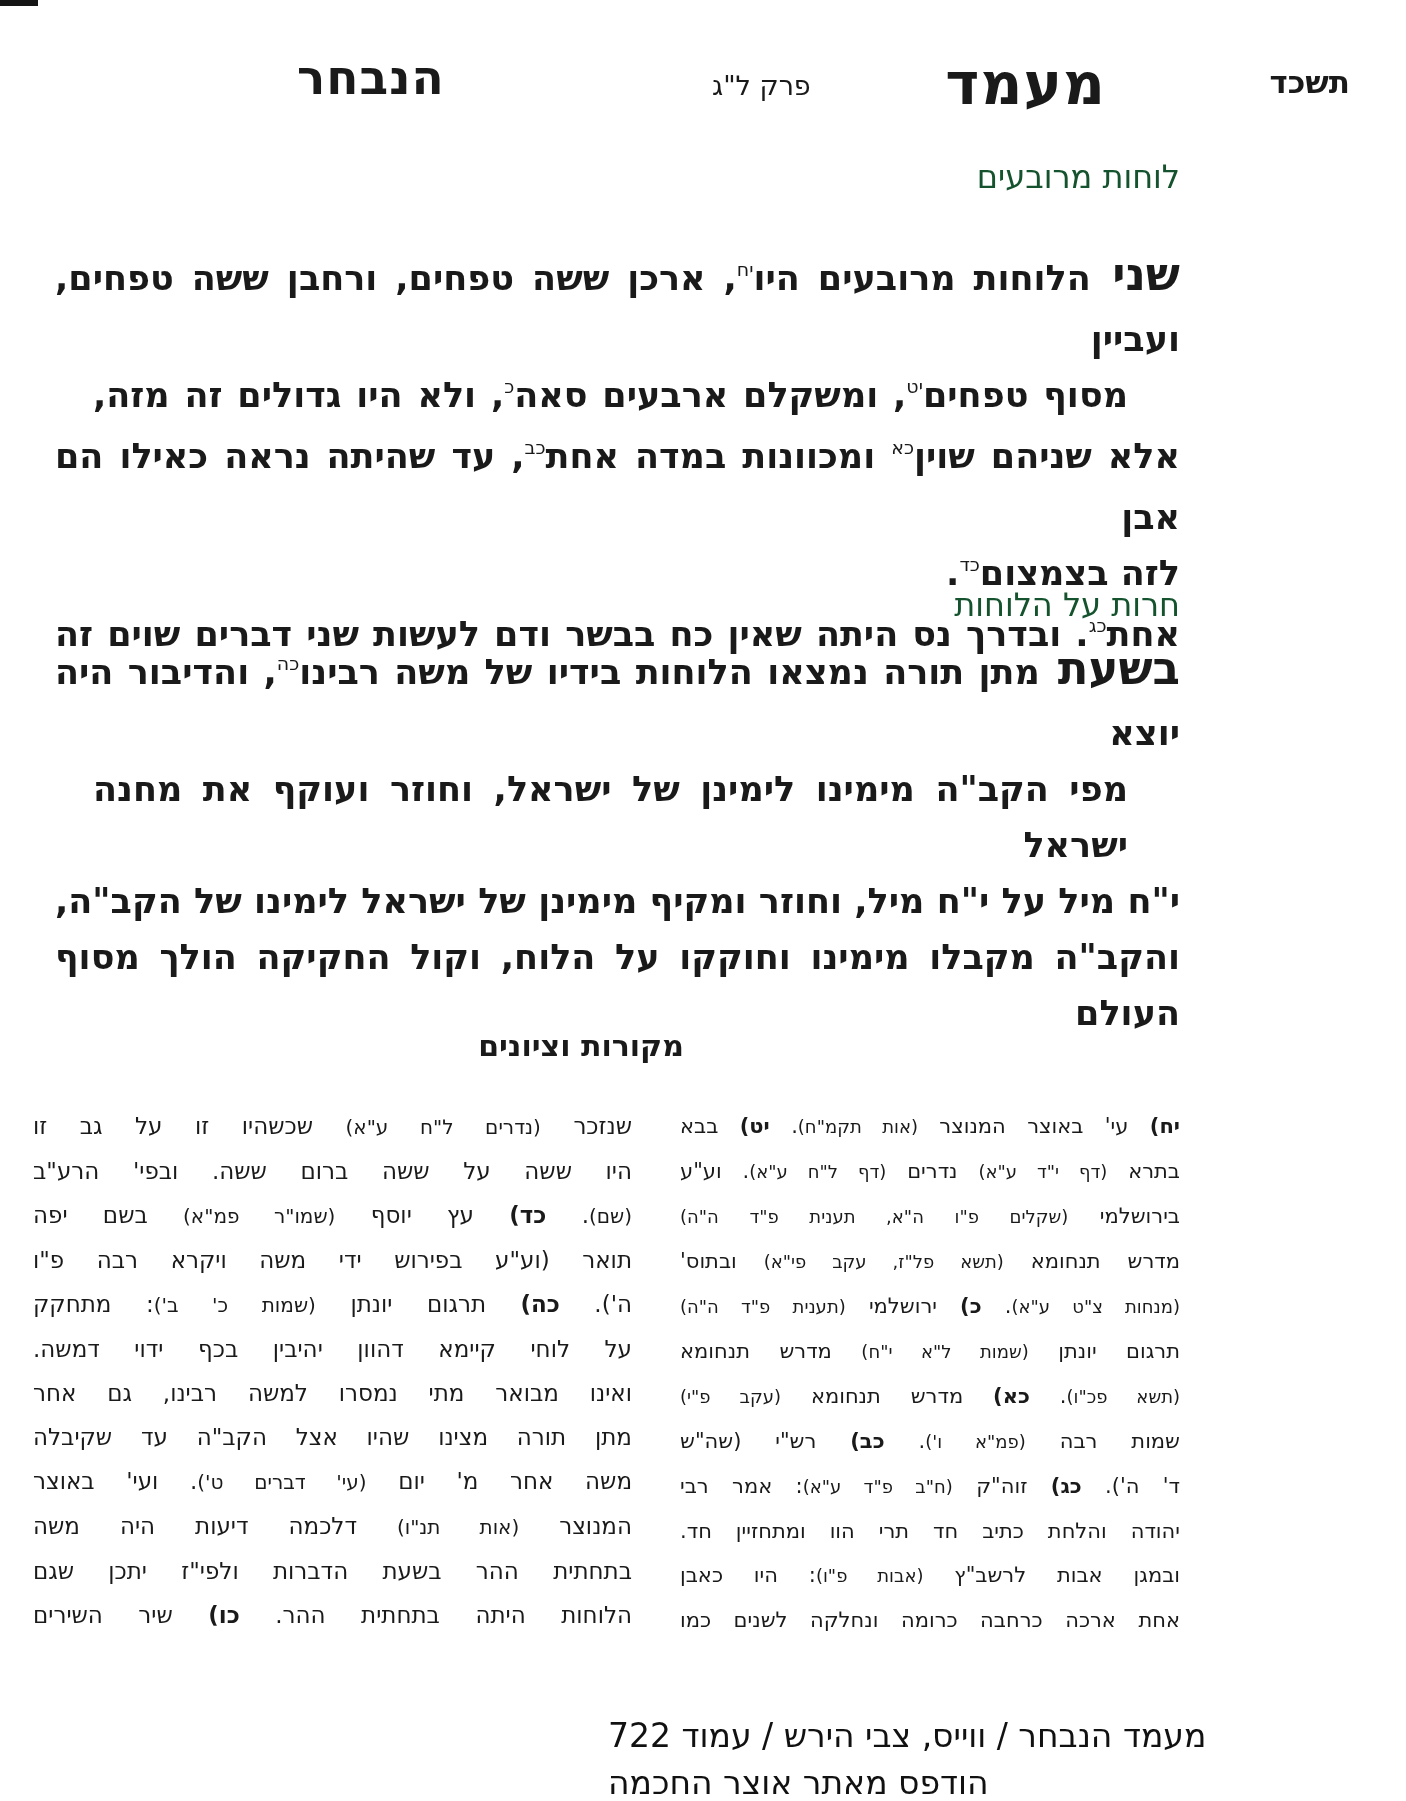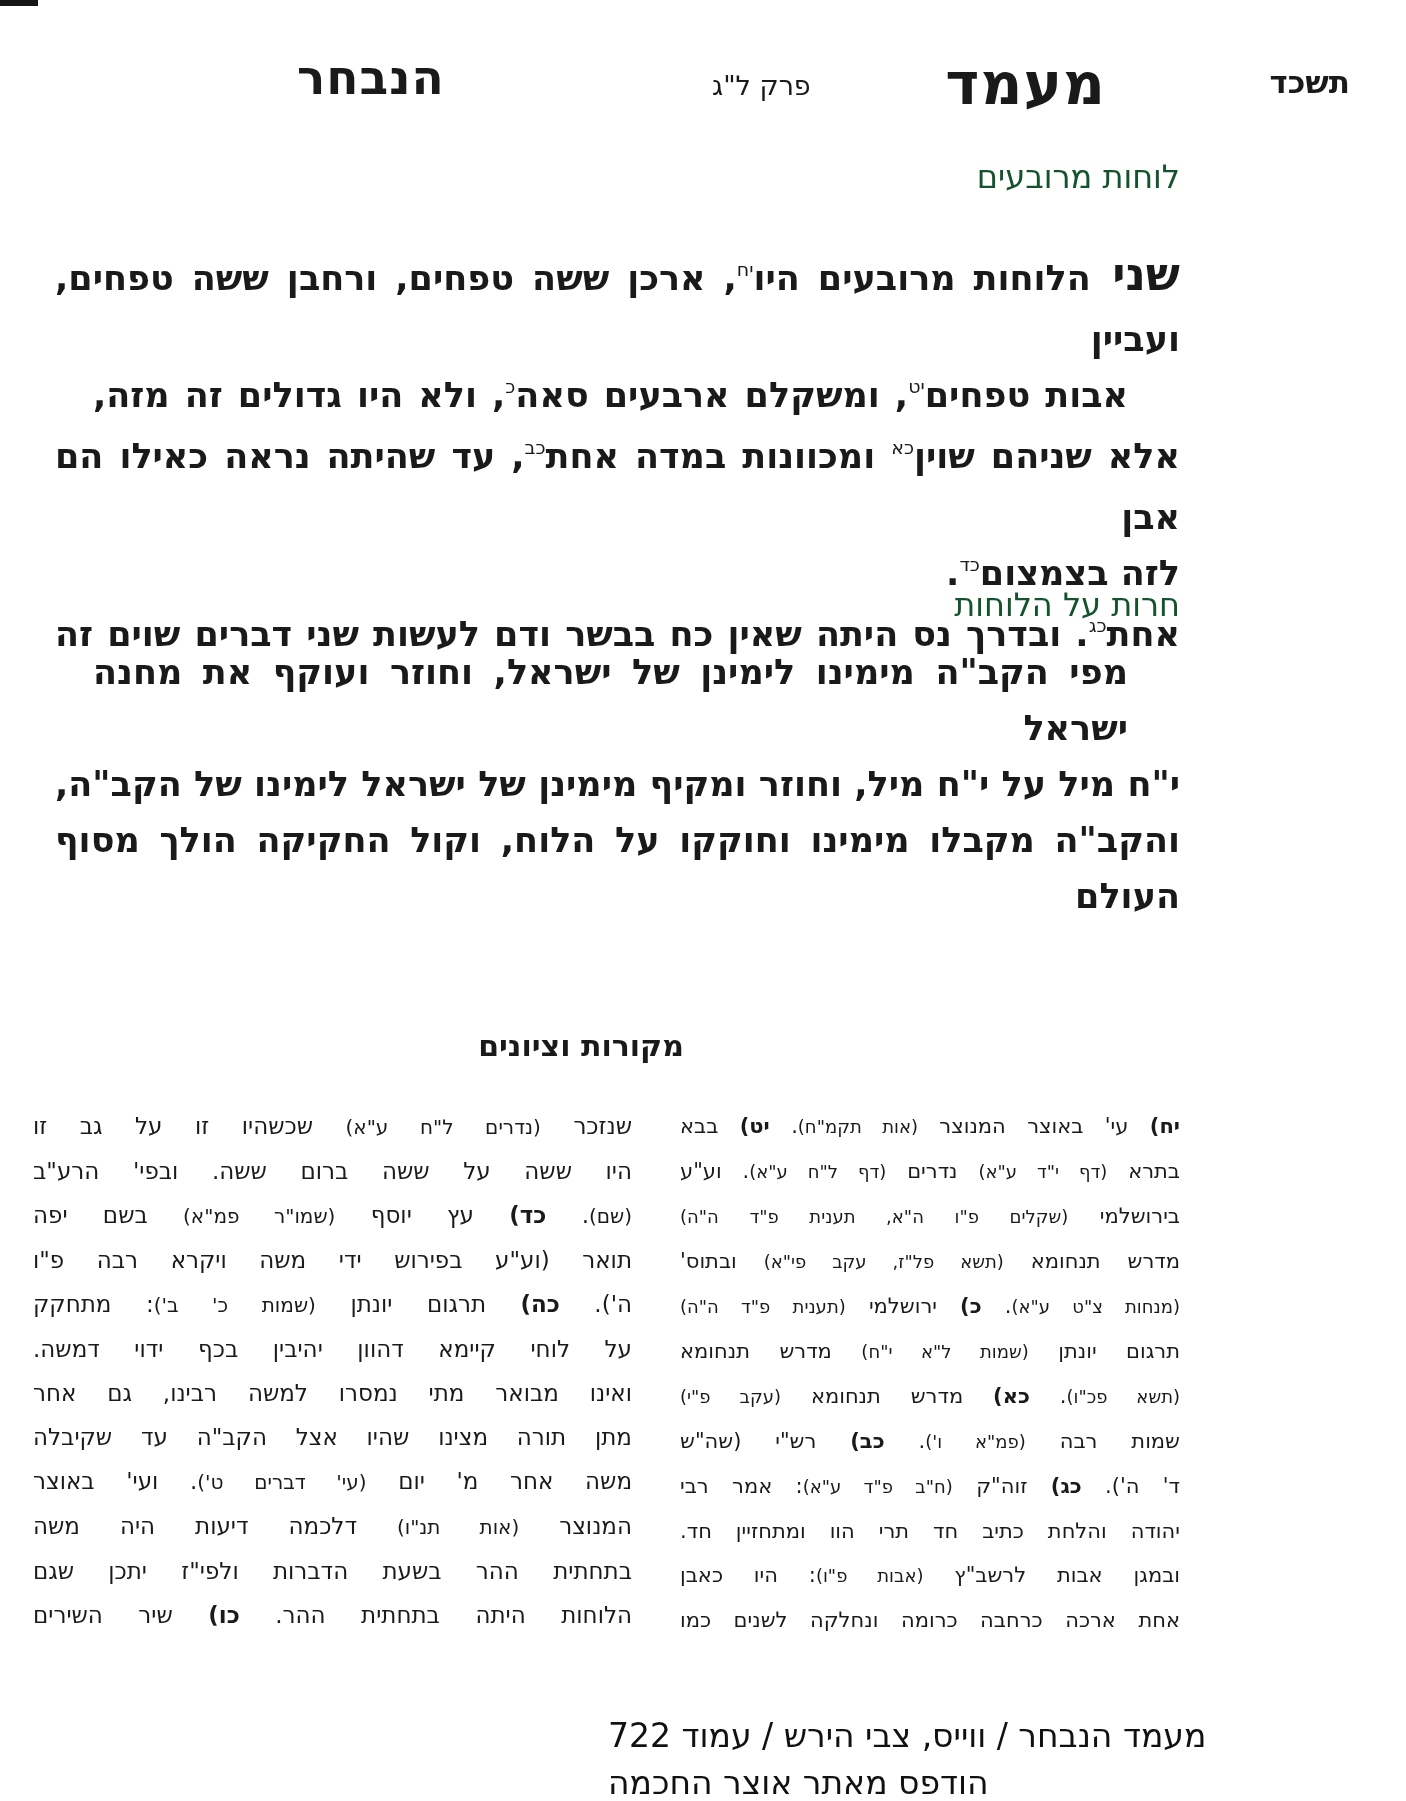--- a/index.html
+++ b/index.html
@@ -59,28 +59,29 @@
 <div id="corner-mark" class="abs"></div>
 
 <span id="year" class="abs rtl">תשכד</span>
 <span id="title-main" class="abs rtl">מעמד</span>
 <span id="chapter" class="abs rtl">פרק ל"ג</span>
 <span id="title-second" class="abs rtl">הנבחר</span>
 
 <div id="heading1" class="abs rtl sec-heading">לוחות מרובעים</div>
 <div id="para1" class="abs rtl para">
     <div class="pline "><span class="lead">שני </span><span>הלוחות מרובעים היו</span><span class="sup">יח</span><span>, ארכן ששה טפחים, ורחבן ששה טפחים, ועביין</span></div>
-    <div class="pline indent"><span>אבות טפחים</span><span class="sup">יט</span><span>, ומשקלם ארבעים סאה</span><span class="sup">כ</span><span>, ולא היו גדולים זה מזה,</span></div>
+    <div class="pline indent"><span>מסוף טפחים</span><span class="sup">יט</span><span>, ומשקלם ארבעים סאה</span><span class="sup">כ</span><span>, ולא היו גדולים זה מזה,</span></div>
     <div class="pline "><span>אלא שניהם שוין</span><span class="sup">כא</span><span> ומכוונות במדה אחת</span><span class="sup">כב</span><span>, עד שהיתה נראה כאילו הם אבן</span></div>
     <div class="pline short"><span>לזה בצמצום</span><span class="sup">כד</span><span>.</span></div>
     <div class="pline "><span>אחת</span><span class="sup">כג</span><span>. ובדרך נס היתה שאין כח בבשר ודם לעשות שני דברים שוים זה</span></div>
   </div>
 
 <div id="heading2" class="abs rtl sec-heading">חרות על הלוחות</div>
 <div id="para2" class="abs rtl para">
+    <div class="pline "><span class="lead">בשעת </span><span>מתן תורה נמצאו הלוחות בידיו של משה רבינו</span><span class="sup">כה</span><span>, והדיבור היה יוצא</span></div>
     <div class="pline indent"><span>מפי הקב"ה מימינו לימינן של ישראל, וחוזר ועוקף את מחנה ישראל</span></div>
     <div class="pline "><span>י"ח מיל על י"ח מיל, וחוזר ומקיף מימינן של ישראל לימינו של הקב"ה,</span></div>
     <div class="pline "><span>והקב"ה מקבלו מימינו וחוקקו על הלוח, וקול החקיקה הולך מסוף העולם</span></div>
   </div>
 
 <div id="sources-heading" class="abs rtl">מקורות וציונים</div>
 
 <div id="footnotes" class="abs rtl">
   <div id="fn-right" class="fcol">
       <div class="fline"><b class="fnum">יח)</b> עי' באוצר המנוצר <span class="fref">(אות תקמ"ח)</span>.  <b class="fnum">יט)</b> בבא</div>

